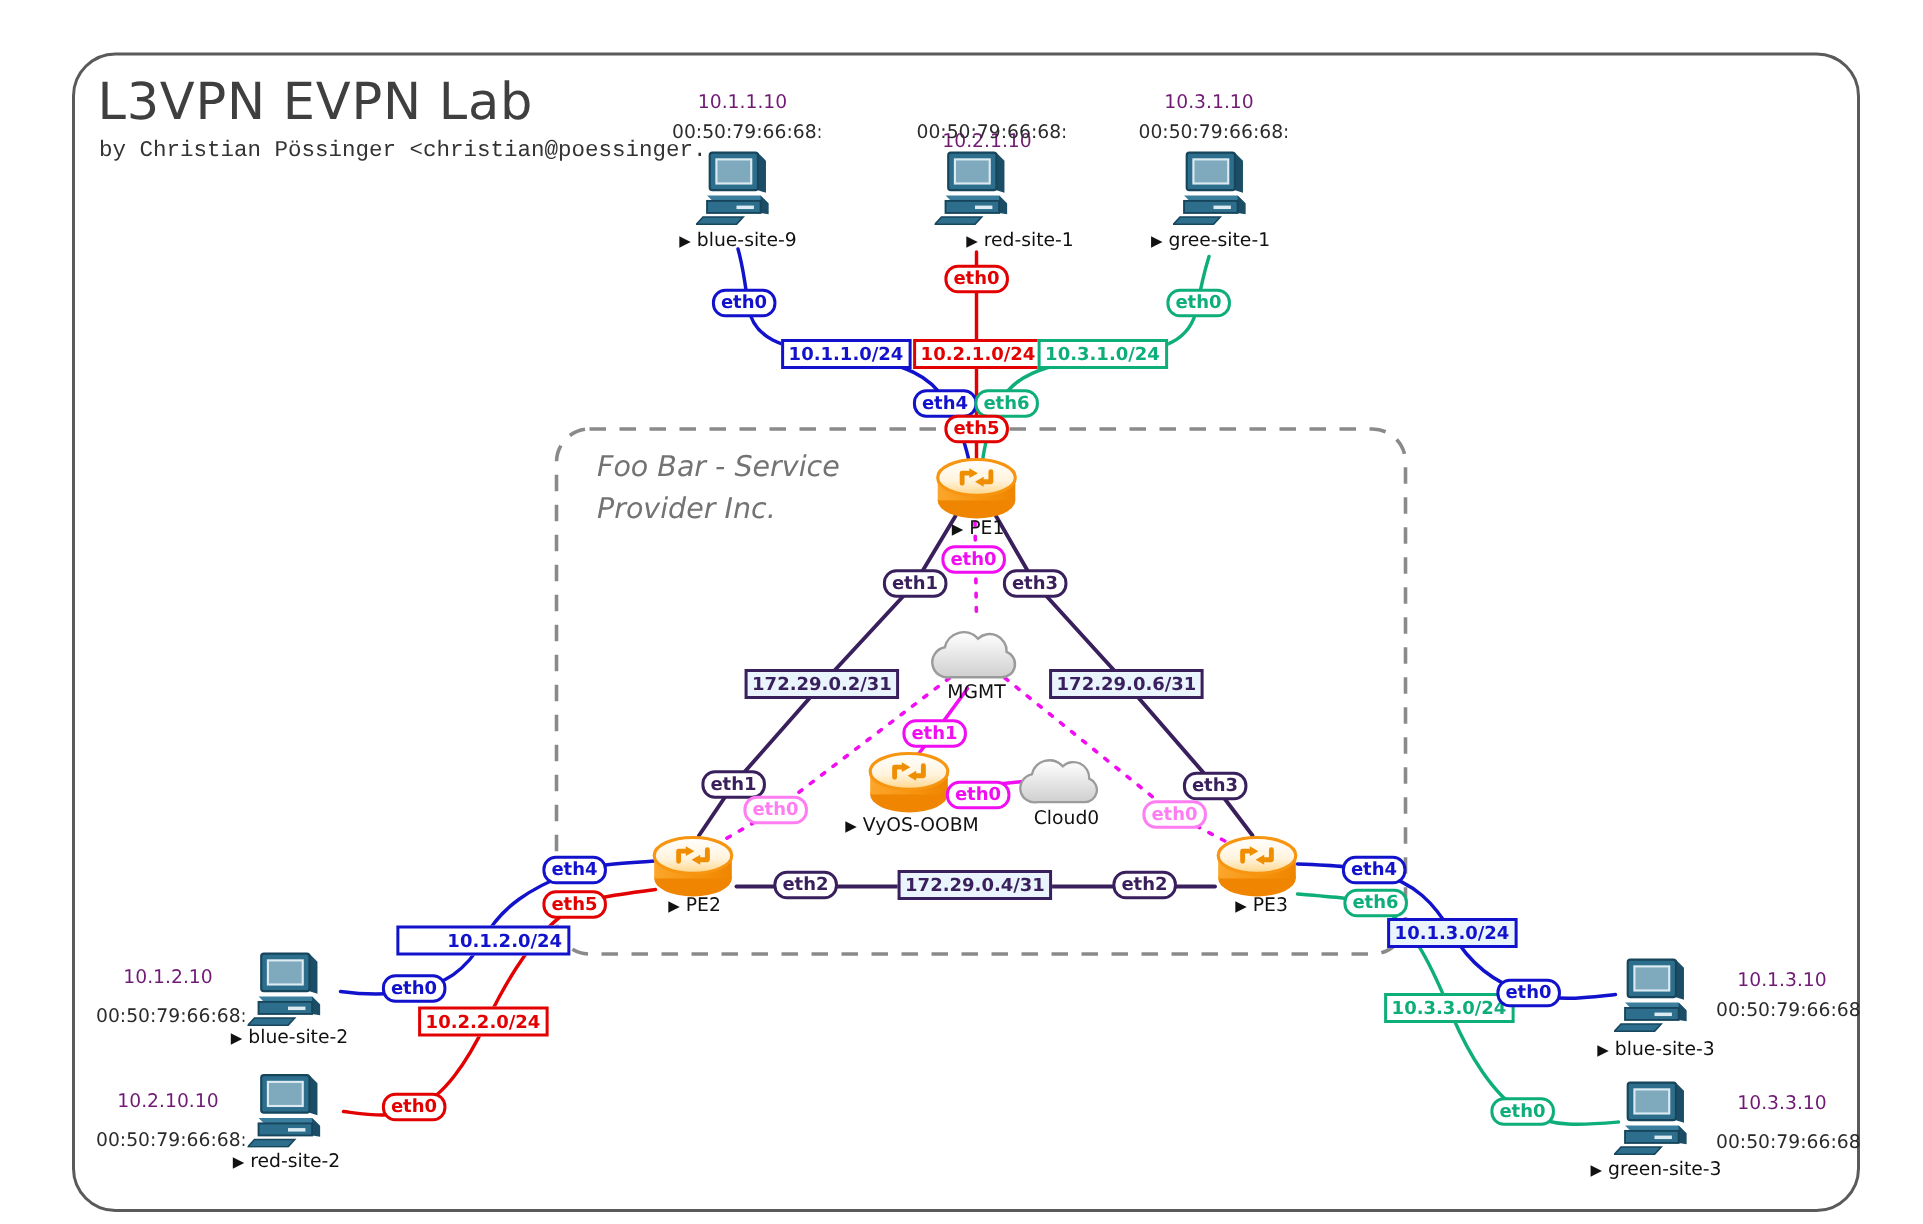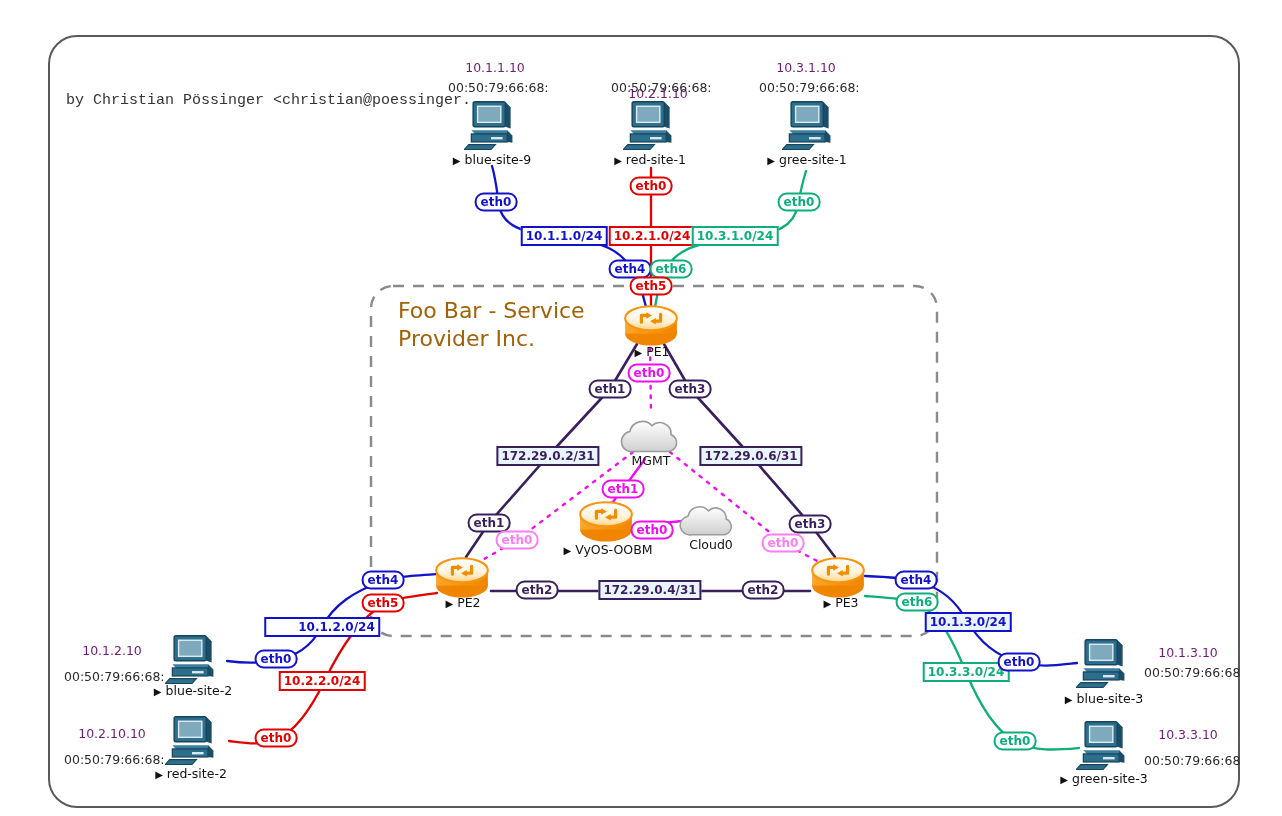--- a/index.html
+++ b/index.html
@@ -34,21 +34,21 @@
   .c-magenta{color:#f10df1;border-color:#f10df1;}
   .c-pink{color:#ff7df2;border-color:#ff7df2;}
 
   .nlabel{font-size:12.5px;color:#111;line-height:16px;}
   .nlabel .tri{font-size:10px;margin-right:4px;color:#111;}
   .iptxt{font-size:12.5px;color:#701a75;line-height:16px;}
   .mactxt{font-size:12.5px;color:#2b2b2b;line-height:16px;overflow:hidden;text-align:left;}
 
   .title{font-size:34px;color:#3f3f3f;letter-spacing:.5px;}
   .subtitle{font-size:15px;color:#333;font-family:Liberation Mono, monospace;}
-  .provlabel{font-size:22px;color:#a16207;line-height:28px;white-space:nowrap;}
+  .provlabel{font-size:19px;color:#737373;line-height:28px;white-space:nowrap;font-style:italic;}
 </style>
 </head>
 <body>
 
 <div class="stage">
 
   <svg class="layer" width="1282" height="816" viewBox="0 0 1282 816">
     <defs>
       <linearGradient id="gradTop" x1="0" y1="0" x2="0" y2="1">
         <stop offset="0" stop-color="#ffffff"></stop>
@@ -123,20 +123,21 @@
 
     <use href="#sym-router" x="622" y="302" width="58" height="46"></use>
     <use href="#sym-router" x="433" y="554" width="58" height="46"></use>
     <use href="#sym-router" x="809" y="554" width="58" height="46"></use>
     <use href="#sym-router" x="577" y="498" width="58" height="46"></use>
 
     <use href="#sym-cloud" x="617" y="412" width="68" height="44"></use>
     <use href="#sym-cloud" x="676" y="498" width="63" height="41"></use>
   </svg>
 
+  <div class="abs title" style="left:65px;top:48px;">L3VPN EVPN Lab</div>
   <div class="abs subtitle" style="left:66px;top:92px;">by Christian Pössinger &lt;christian@poessinger.</div>
 
   <div class="abs provlabel" style="left:398px;top:297px;">
     <div>Foo Bar - Service</div>
     <div>Provider Inc.</div>
   </div>
 
   <div class="abs cx iptxt" style="left:495px;top:60px;">10.1.1.10</div>
   <div class="abs mactxt" style="left:448px;top:80px;width:99px;">00:50:79:66:68:0</div>
   <div class="abs cx iptxt" style="left:658px;top:60px;margin-top:26px;">10.2.1.10</div>
@@ -148,21 +149,21 @@
   <div class="abs mactxt" style="left:64px;top:669px;width:99px;">00:50:79:66:68:0</div>
   <div class="abs cx iptxt" style="left:112px;top:726px;">10.2.10.10</div>
   <div class="abs mactxt" style="left:64px;top:752px;width:99px;">00:50:79:66:68:0</div>
 
   <div class="abs cx iptxt" style="left:1188px;top:645px;">10.1.3.10</div>
   <div class="abs mactxt" style="left:1144px;top:665px;width:96px;">00:50:79:66:68:0</div>
   <div class="abs cx iptxt" style="left:1188px;top:727px;">10.3.3.10</div>
   <div class="abs mactxt" style="left:1144px;top:753px;width:96px;">00:50:79:66:68:0</div>
 
   <div class="abs cx nlabel" style="left:492px;top:152px;"><span class="tri">▶</span><span>blue-site-9</span></div>
-  <div class="abs cx nlabel" style="left:650px;top:152px;"><span class="tri">▶</span><span>red-site-1</span></div>
+  <div class="abs cx nlabel" style="left:680px;top:152px;"><span class="tri">▶</span><span>red-site-1</span></div>
   <div class="abs cx nlabel" style="left:807px;top:152px;"><span class="tri">▶</span><span>gree-site-1</span></div>
   <div class="abs cx nlabel" style="left:652px;top:344px;"><span class="tri">▶</span><span>PE1</span></div>
   <div class="abs cx nlabel" style="left:463px;top:595px;"><span class="tri">▶</span><span>PE2</span></div>
   <div class="abs cx nlabel" style="left:841px;top:595px;"><span class="tri">▶</span><span>PE3</span></div>
   <div class="abs cx nlabel" style="left:608px;top:542px;"><span class="tri">▶</span><span>VyOS-OOBM</span></div>
   <div class="abs cx nlabel" style="left:651px;top:453px;">MGMT</div>
   <div class="abs cx nlabel" style="left:711px;top:537px;">Cloud0</div>
   <div class="abs cx nlabel" style="left:193px;top:683px;"><span class="tri">▶</span><span>blue-site-2</span></div>
   <div class="abs cx nlabel" style="left:191px;top:766px;"><span class="tri">▶</span><span>red-site-2</span></div>
   <div class="abs cx nlabel" style="left:1104px;top:691px;"><span class="tri">▶</span><span>blue-site-3</span></div>

